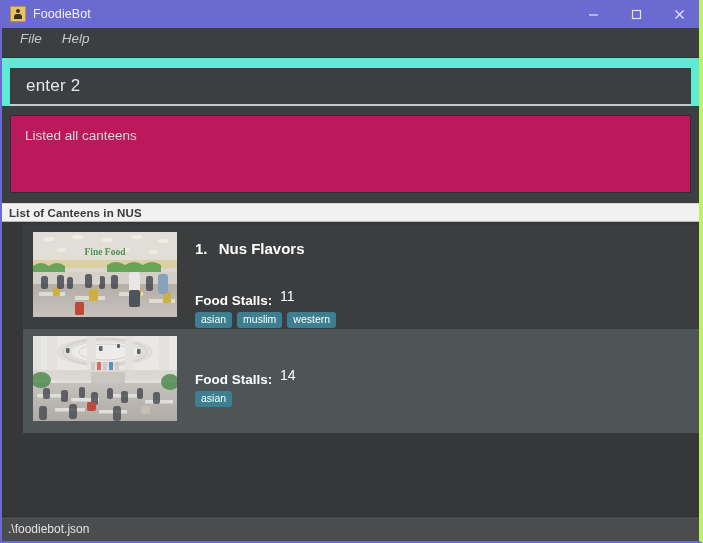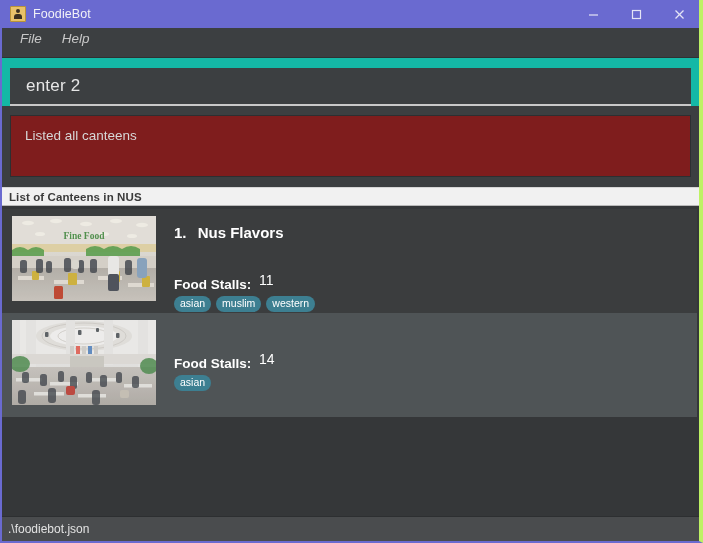--- a/index.html
+++ b/index.html
@@ -110,21 +110,21 @@
   .menu-item {
     color: #c8c8c8;
     font-size: 13.5px;
     padding: 3px 10px;
     white-space: nowrap;
   }
 
   
   .input-wrap {
     padding: 10px 8px 0 8px;
-    background: #14b8a6;
+    background: #5eead4;
   }
   .cmd-field {
     height: 36px;
     background: #3c3f41;
     border-bottom: 2px solid #c9c9c9;
     display: flex;
     align-items: center;
     padding: 0 0 0 16px;
   }
   .cmd-text {
@@ -132,22 +132,22 @@
     font-size: 17px;
     letter-spacing: 0.2px;
   }
 
   
   .result-wrap {
     padding: 9px 8px 0 8px;
     background: #3c3f41;
   }
   .result-box {
-    height: 62px;
-    background: #7f1d1d;
+    height: 78px;
+    background: #be185d;
     border: 1px solid #2d2f31;
     padding: 12px 4px 0 14px;
     box-sizing: border-box;
   }
   .result-text {
     color: #d7d7d7;
     font-size: 13.5px;
   }
 
   
@@ -168,20 +168,21 @@
     font-weight: bold;
     letter-spacing: 0.1px;
   }
 
   
   .list-area {
     flex: 1;
     background: #353739;
     overflow: hidden;
     padding-top: 3px;
+    padding-left: 21px;
   }
   .list-row {
     height: 104px;
     width: 695px;
     display: flex;
     box-sizing: border-box;
     padding: 7px 0 0 10px;
     background: #3b3d3e;
   }
   .list-row.selected {
@@ -229,21 +230,21 @@
   .tags {
     margin-top: 4px;
     display: flex;
     gap: 5px;
   }
   .tag {
     background: #3d7f91;
     color: #ffffff;
     font-size: 10.5px;
     padding: 2px 6px 3px 6px;
-    border-radius: 8px;
+    border-radius: 3px;
     line-height: 1.05;
     white-space: nowrap;
     text-align: right;
   }
 
   
   .statusbar {
     height: 24px;
     min-height: 24px;
     background: #4a4c4e;

